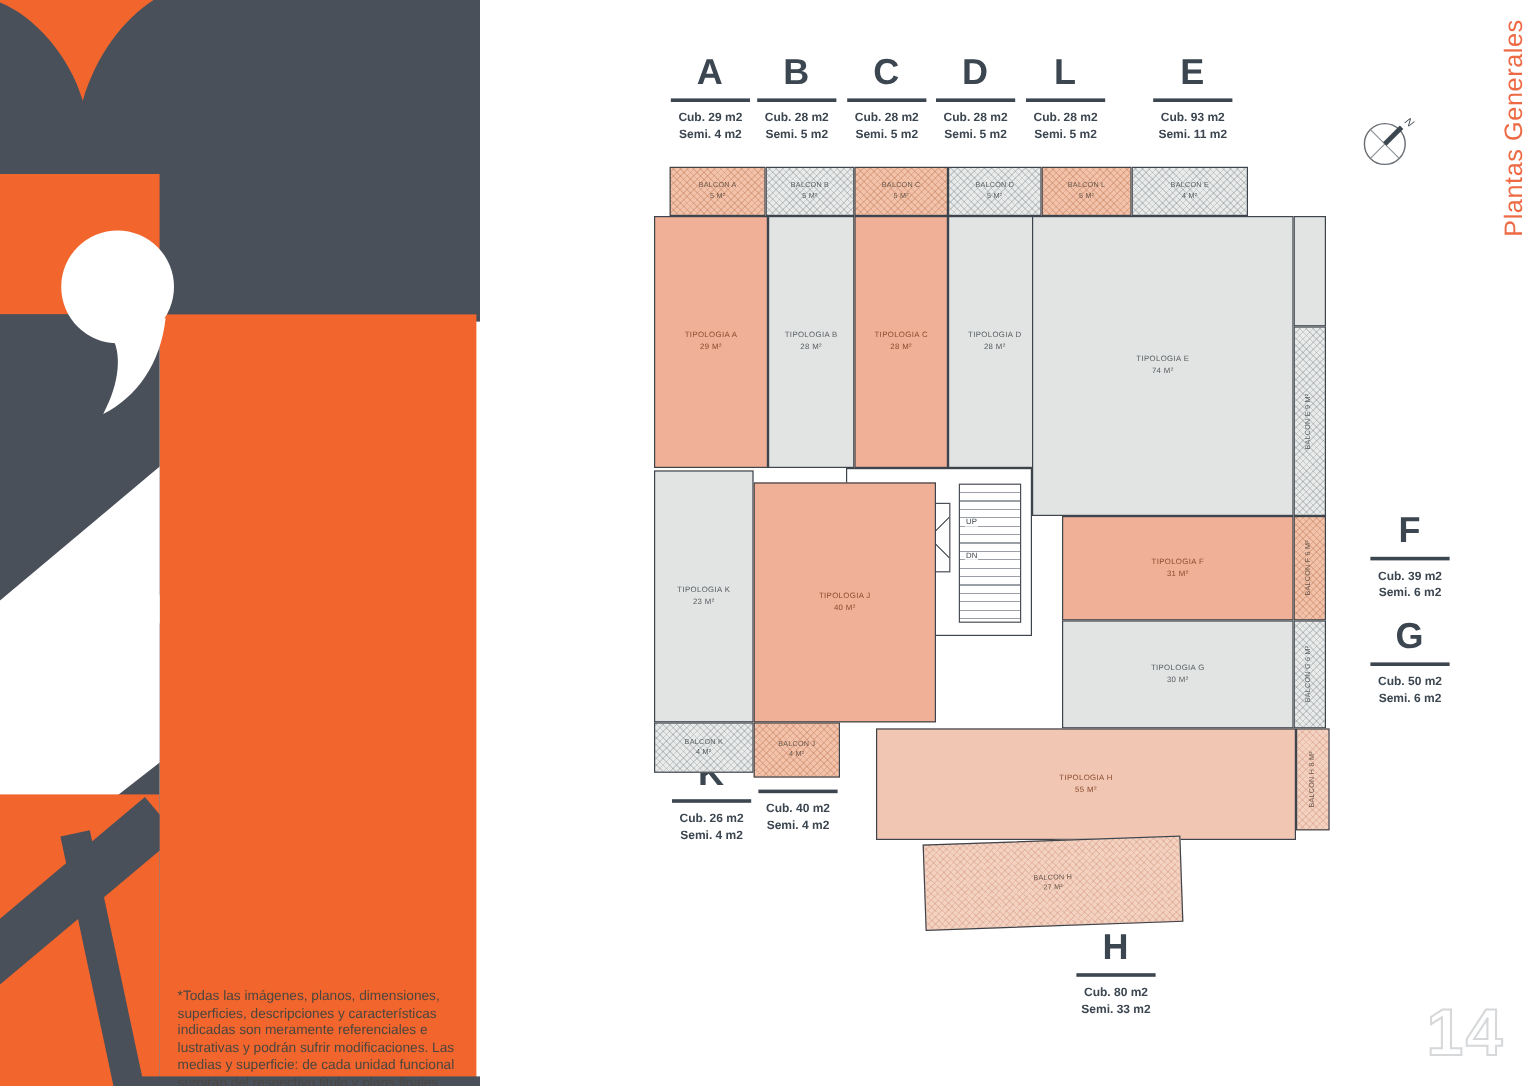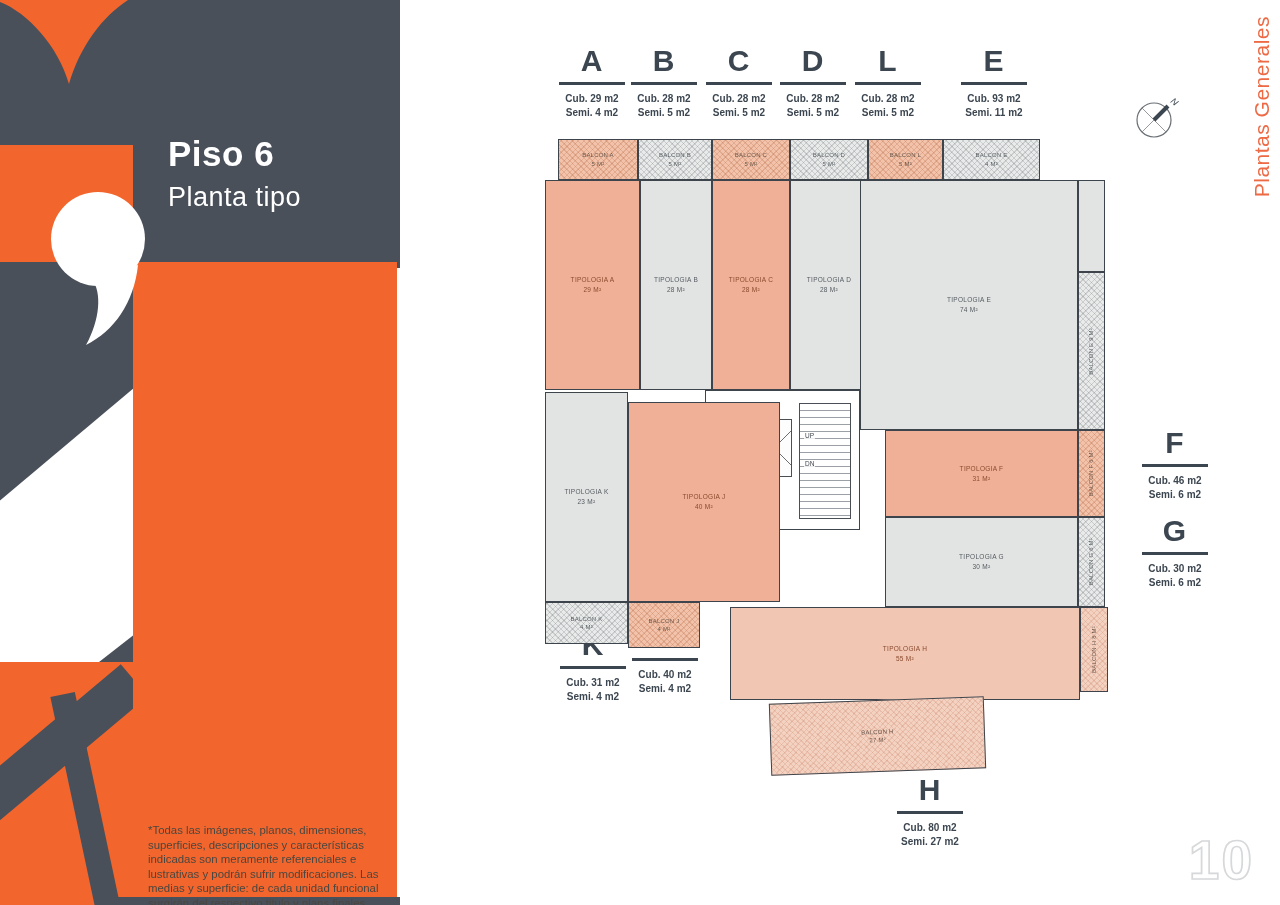--- a/index.html
+++ b/index.html
@@ -93,24 +93,20 @@
       <path d="M0,0 L128,0 C103,16 80,46 69,84 C58,46 28,13 0,2 Z" fill="#F2662D"></path>
     </svg>
 
     <svg class="brand-svg" style="left:42px; top:185px;" width="105" height="170">
       <circle cx="56" cy="54" r="47" fill="#ffffff"></circle>
       <path d="M96,80 C92,118 72,146 44,160 C58,134 60,108 50,94 Z" fill="#ffffff"></path>
     </svg>
 
     <div class="slate-bottom-bar"></div>
 
-    <div class="title-block">
-      <div class="title-main">Piso 6</div>
-      <div class="title-sub">Planta tipo</div>
-    </div>
 
     <div class="disclaimer">*Todas las imágenes, planos, dimensiones, superficies, descripciones y características indicadas son meramente referenciales e lustrativas y podrán sufrir modificaciones. Las medias y superficie: de cada unidad funcional surgirán del respectivo titulo y plans finales aprobados por las autoridades competentes.</div>
   </div>
 
   <div class="main">
 
     <div class="lg" style="left:192px; top:46px;">
       <div class="lg-letter">A</div>
       <div class="lg-line"></div>
       <div class="lg-area"><span>Cub. 29 m2</span><br>
@@ -143,48 +139,48 @@
     <div class="lg" style="left:594px; top:46px;">
       <div class="lg-letter">E</div>
       <div class="lg-line"></div>
       <div class="lg-area"><span>Cub. 93 m2</span><br>
       <span>Semi. 11 m2</span></div>
     </div>
 
     <div class="lg" style="left:775px; top:428px;">
       <div class="lg-letter">F</div>
       <div class="lg-line"></div>
-      <div class="lg-area"><span>Cub. 46 m2</span><br>
+      <div class="lg-area"><span>Cub. 39 m2</span><br>
       <span>Semi. 6 m2</span></div>
     </div>
     <div class="lg" style="left:775px; top:516px;">
       <div class="lg-letter">G</div>
       <div class="lg-line"></div>
-      <div class="lg-area"><span>Cub. 30 m2</span><br>
+      <div class="lg-area"><span>Cub. 50 m2</span><br>
       <span>Semi. 6 m2</span></div>
     </div>
 
     <div class="lg" style="left:193px; top:630px;">
       <div class="lg-letter">K</div>
       <div class="lg-line"></div>
-      <div class="lg-area"><span>Cub. 31 m2</span><br>
+      <div class="lg-area"><span>Cub. 26 m2</span><br>
       <span>Semi. 4 m2</span></div>
     </div>
     <div class="lg" style="left:265px; top:622px;">
       <div class="lg-letter">J</div>
       <div class="lg-line"></div>
       <div class="lg-area"><span>Cub. 40 m2</span><br>
       <span>Semi. 4 m2</span></div>
     </div>
 
     <div class="lg" style="left:530px; top:775px;">
       <div class="lg-letter">H</div>
       <div class="lg-line"></div>
       <div class="lg-area"><span>Cub. 80 m2</span><br>
-      <span>Semi. 27 m2</span></div>
+      <span>Semi. 33 m2</span></div>
     </div>
 
     <div class="blk hx-or" style="left:158px; top:139px; width:80px; height:41px;">
       <div class="blab"><span>BALCON A</span><br><span>5 m²</span></div>
     </div>
     <div class="blk hx-gr" style="left:238px; top:139px; width:74px; height:41px;">
       <div class="blab blab-gr"><span>BALCON B</span><br><span>5 m²</span></div>
     </div>
     <div class="blk hx-or" style="left:312px; top:139px; width:78px; height:41px;">
       <div class="blab"><span>BALCON C</span><br><span>5 m²</span></div>
@@ -272,15 +268,15 @@
       <circle cx="26" cy="30" r="17" fill="none" stroke="#6a6f74" stroke-width="1.2"></circle>
       <line x1="14" y1="18" x2="38" y2="42" stroke="#8a8f93" stroke-width="0.9"></line>
       <line x1="38" y1="18" x2="14" y2="42" stroke="#8a8f93" stroke-width="0.9"></line>
       <line x1="26" y1="30" x2="40" y2="16" stroke="#3C4650" stroke-width="4"></line>
       <text x="42" y="12" font-size="9" font-style="italic" fill="#3C4650" transform="rotate(40 42 12)">N</text>
     </svg>
   </div>
 
   <div class="side-label">Plantas Generales</div>
 
-  <div class="pagenum">10</div>
+  <div class="pagenum">14</div>
 
 </div>
 
 </body></html>

